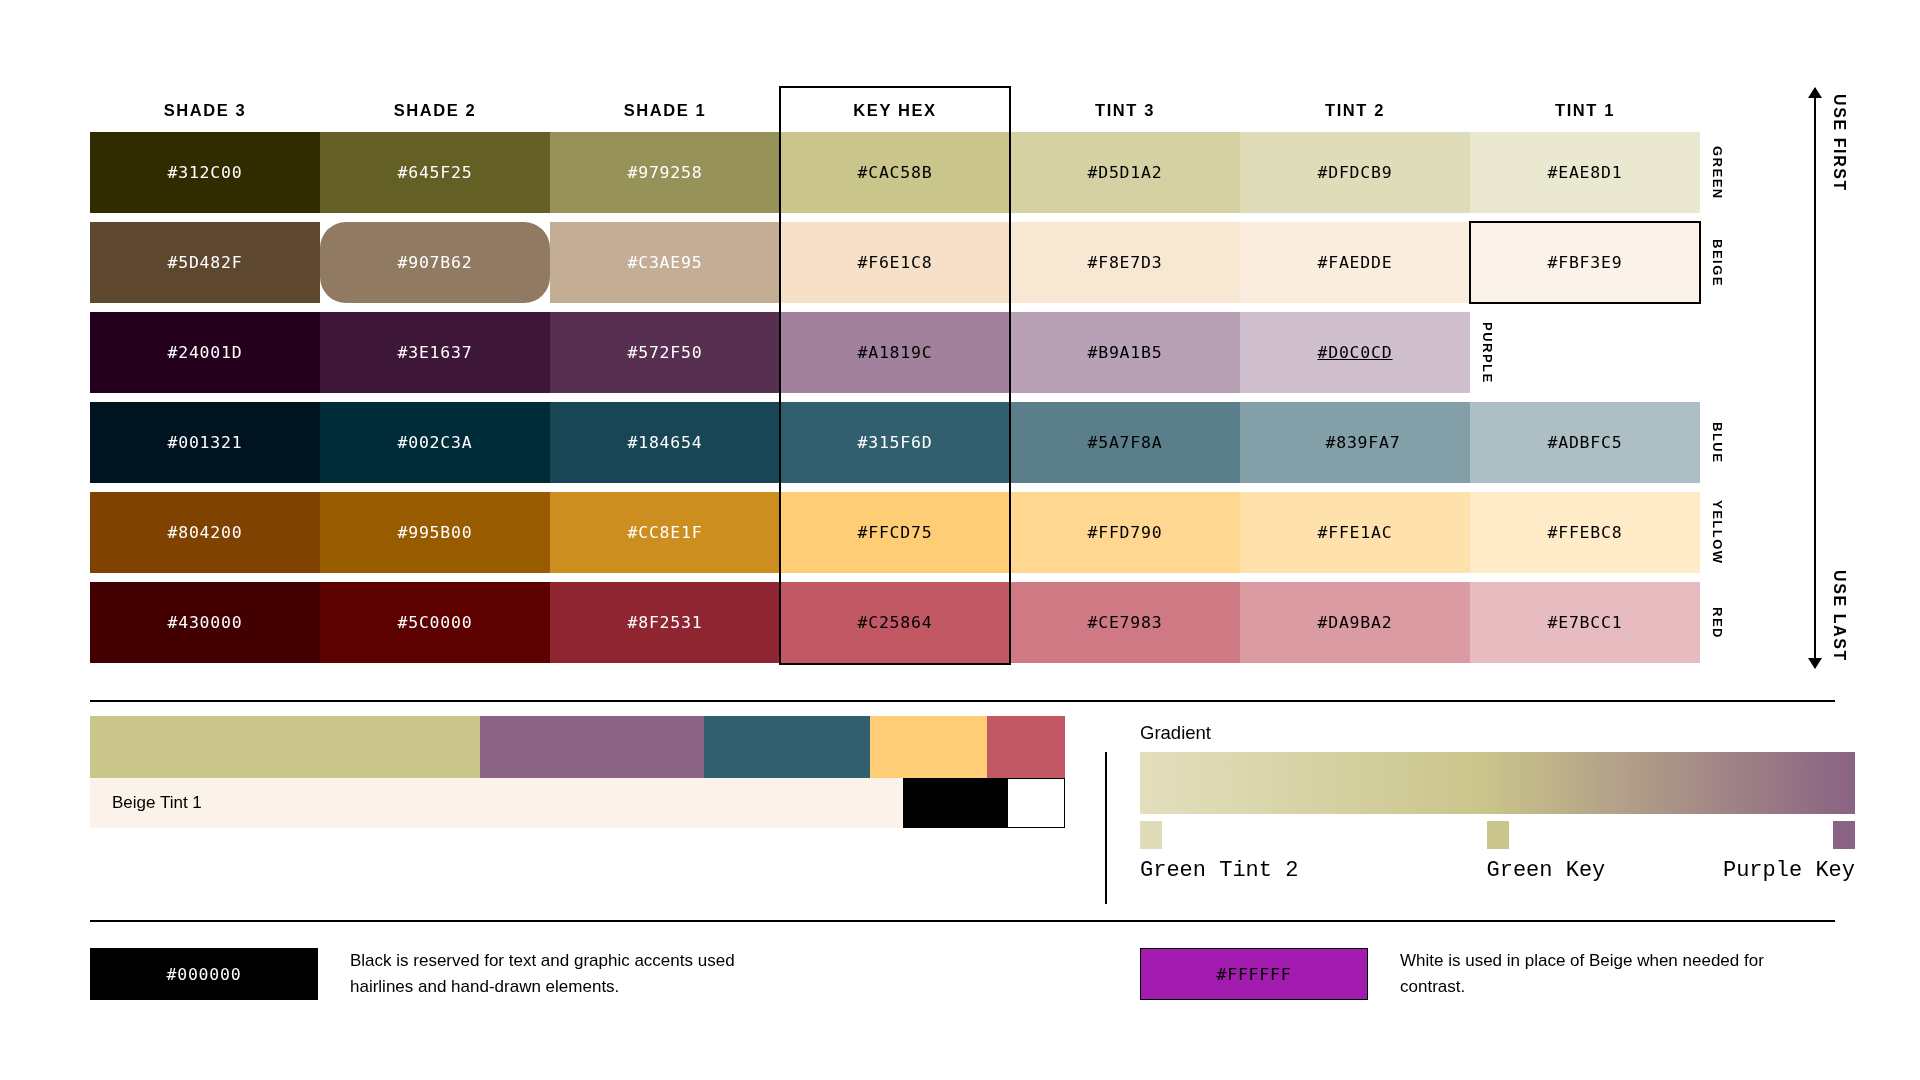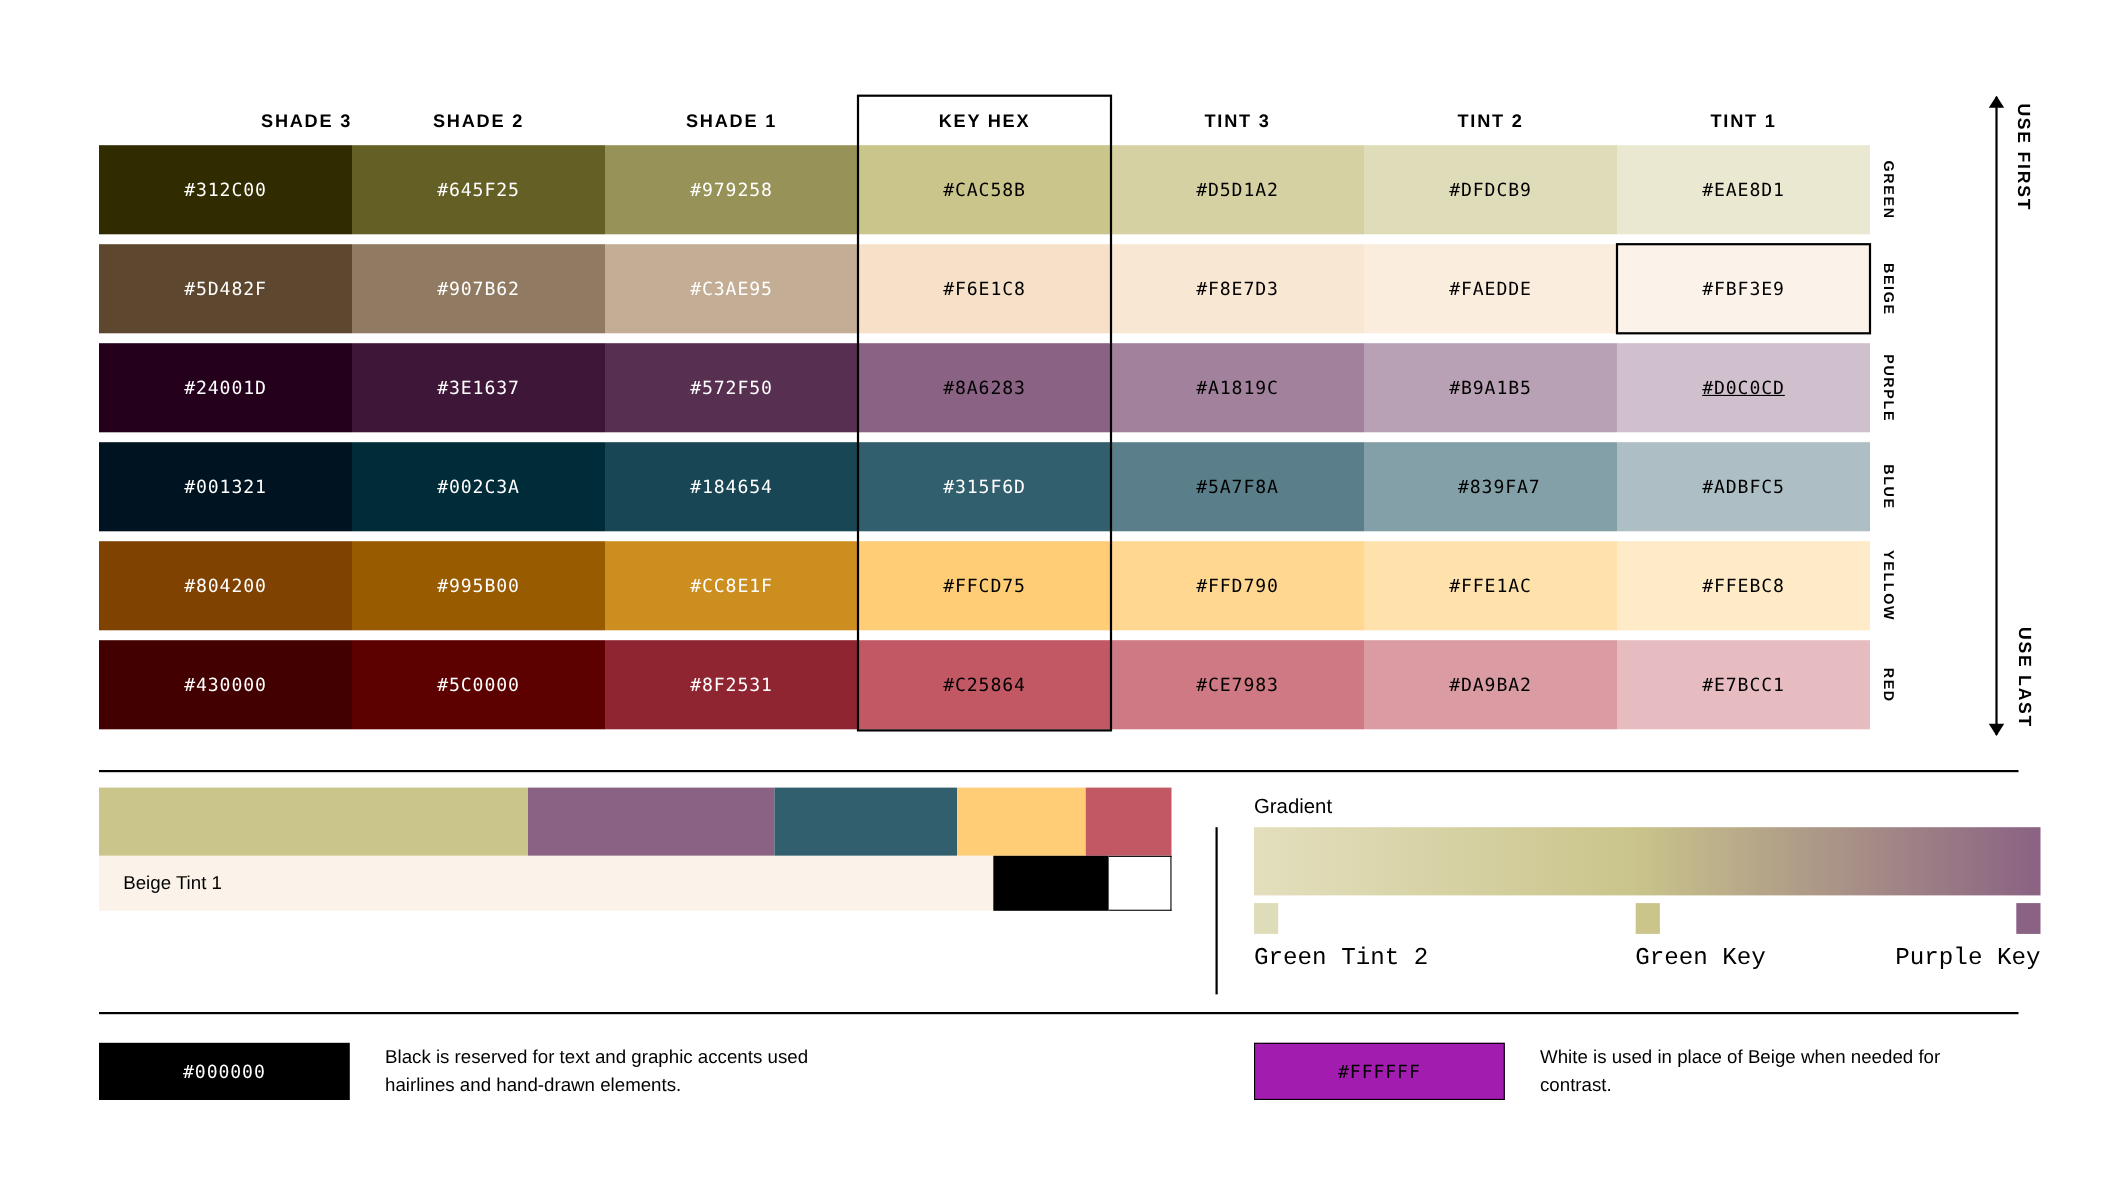--- a/index.html
+++ b/index.html
@@ -219,21 +219,21 @@
     max-width: 400px;
   }
 </style>
 </head>
 <body>
 
 <div id="root">
 
   <div class="palette">
     <div class="col-headers" id="colHeaders">
-        <div class="col-head" style="flex: 0 0 230px; text-align: right;">SHADE 3</div>
+        <div class="col-head" style="flex: 0 0 230px;">SHADE 3</div>
         <div class="col-head" style="flex: 0 0 230px;">SHADE 2</div>
         <div class="col-head" style="flex: 0 0 230px;">SHADE 1</div>
         <div class="col-head" style="flex: 0 0 230px;">KEY HEX</div>
         <div class="col-head" style="flex: 0 0 230px;">TINT 3</div>
         <div class="col-head" style="flex: 0 0 230px;">TINT 2</div>
         <div class="col-head" style="flex: 0 0 230px;">TINT 1</div>
         <div class="col-head spacer-col"></div>
       </div>
     <div class="rows-wrap" id="rowsWrap" style="position: relative;">
         <div class="swatch-row">
@@ -259,21 +259,21 @@
             <span>#EAE8D1</span>
           </div>
           <div class="swatch rowlabel-cell">
             <div class="rowlabel">GREEN</div>
           </div>
         </div>
         <div class="swatch-row">
           <div class="swatch" style="flex: 0 0 230px; background: rgb(93, 72, 47); color: rgb(255, 255, 255);">
             <span>#5D482F</span>
           </div>
-          <div class="swatch" style="flex: 0 0 230px; background: rgb(144, 123, 98); color: rgb(255, 255, 255);">
+          <div class="swatch" style="flex: 0 0 230px; background: rgb(144, 123, 98); color: rgb(255, 255, 255); border-radius: 26px;">
             <span>#907B62</span>
           </div>
           <div class="swatch" style="flex: 0 0 230px; background: rgb(195, 174, 149); color: rgb(255, 255, 255);">
             <span>#C3AE95</span>
           </div>
           <div class="swatch" style="flex: 0 0 230px; background: rgb(246, 225, 200); color: rgb(0, 0, 0);">
             <span>#F6E1C8</span>
           </div>
           <div class="swatch" style="flex: 0 0 230px; background: rgb(248, 231, 211); color: rgb(0, 0, 0);">
             <span>#F8E7D3</span>
@@ -291,23 +291,20 @@
         </div>
         <div class="swatch-row">
           <div class="swatch" style="flex: 0 0 230px; background: rgb(36, 0, 29); color: rgb(255, 255, 255);">
             <span>#24001D</span>
           </div>
           <div class="swatch" style="flex: 0 0 230px; background: rgb(62, 22, 55); color: rgb(255, 255, 255);">
             <span>#3E1637</span>
           </div>
           <div class="swatch" style="flex: 0 0 230px; background: rgb(87, 47, 80); color: rgb(255, 255, 255);">
             <span>#572F50</span>
-          </div>
-          <div class="swatch" style="flex: 0 0 230px; background: rgb(138, 98, 131); color: rgb(0, 0, 0);">
-            <span>#8A6283</span>
           </div>
           <div class="swatch" style="flex: 0 0 230px; background: rgb(161, 129, 156); color: rgb(0, 0, 0);">
             <span>#A1819C</span>
           </div>
           <div class="swatch" style="flex: 0 0 230px; background: rgb(185, 161, 181); color: rgb(0, 0, 0);">
             <span>#B9A1B5</span>
           </div>
           <div class="swatch" style="flex: 0 0 230px; background: rgb(208, 192, 205); color: rgb(0, 0, 0); text-decoration: underline;">
             <span>#D0C0CD</span>
           </div>

